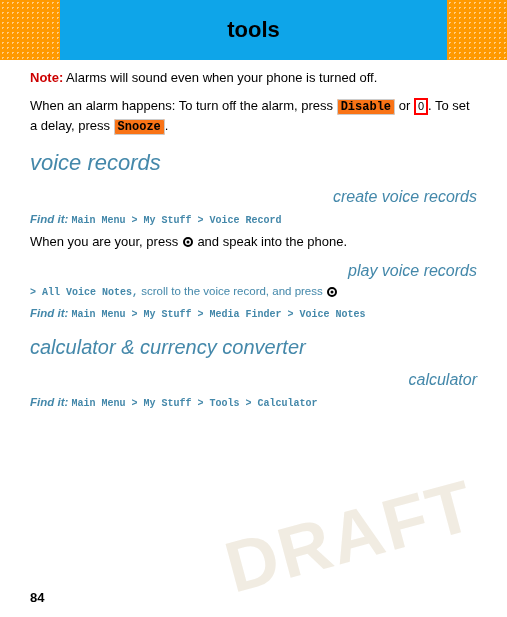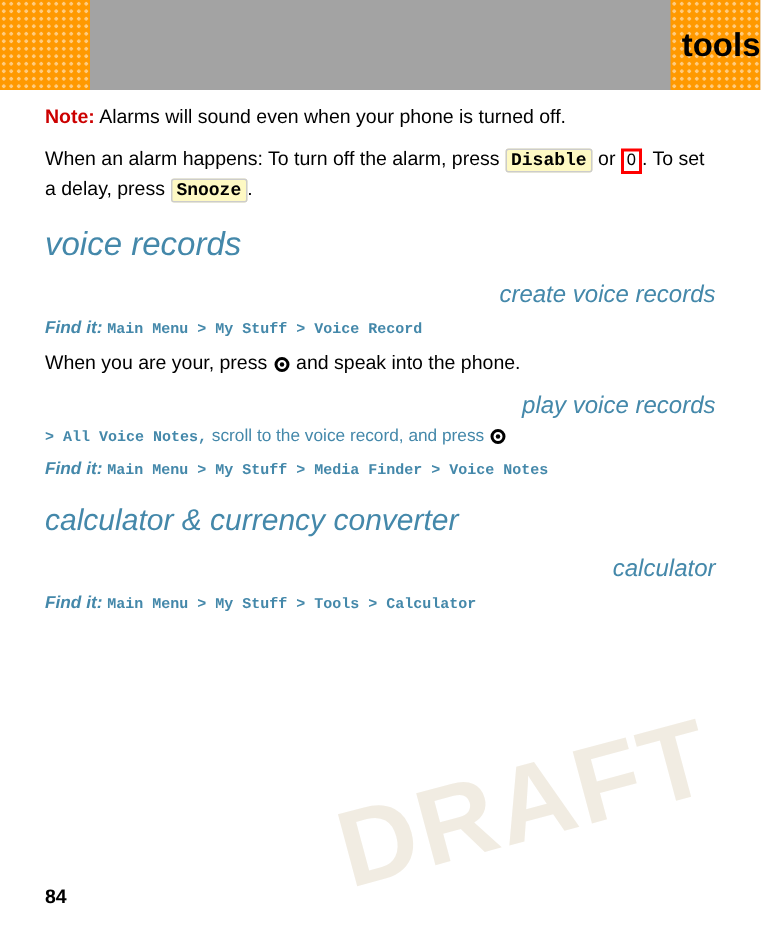--- a/index.html
+++ b/index.html
@@ -14,22 +14,22 @@
       position: relative;
     }
 
     
     .top-bar {
       width: 100%;
       height: 60px;
       position: relative;
       display: flex;
       align-items: center;
-      justify-content: flex-end;
-      background: #a3a3a3;
+      justify-content: center;
+      background: #0ea5e9;
     }
 
     .top-bar-left {
       position: absolute;
       left: 0;
       top: 0;
       width: 60px;
       height: 60px;
       background: #f90;
     }
@@ -72,21 +72,21 @@
     }
 
     .bold-text {
       font-weight: normal;
     }
 
     .inline-code {
       font-family: 'Courier New', monospace;
       font-weight: bold;
       font-size: 12px;
-      background: #fef9c3;
+      background: #f97316;
       border: 1px solid #ccc;
       padding: 0 3px;
       border-radius: 2px;
     }
 
     .paragraph {
       margin-bottom: 8px;
       font-size: 13px;
       color: #000;
     }

